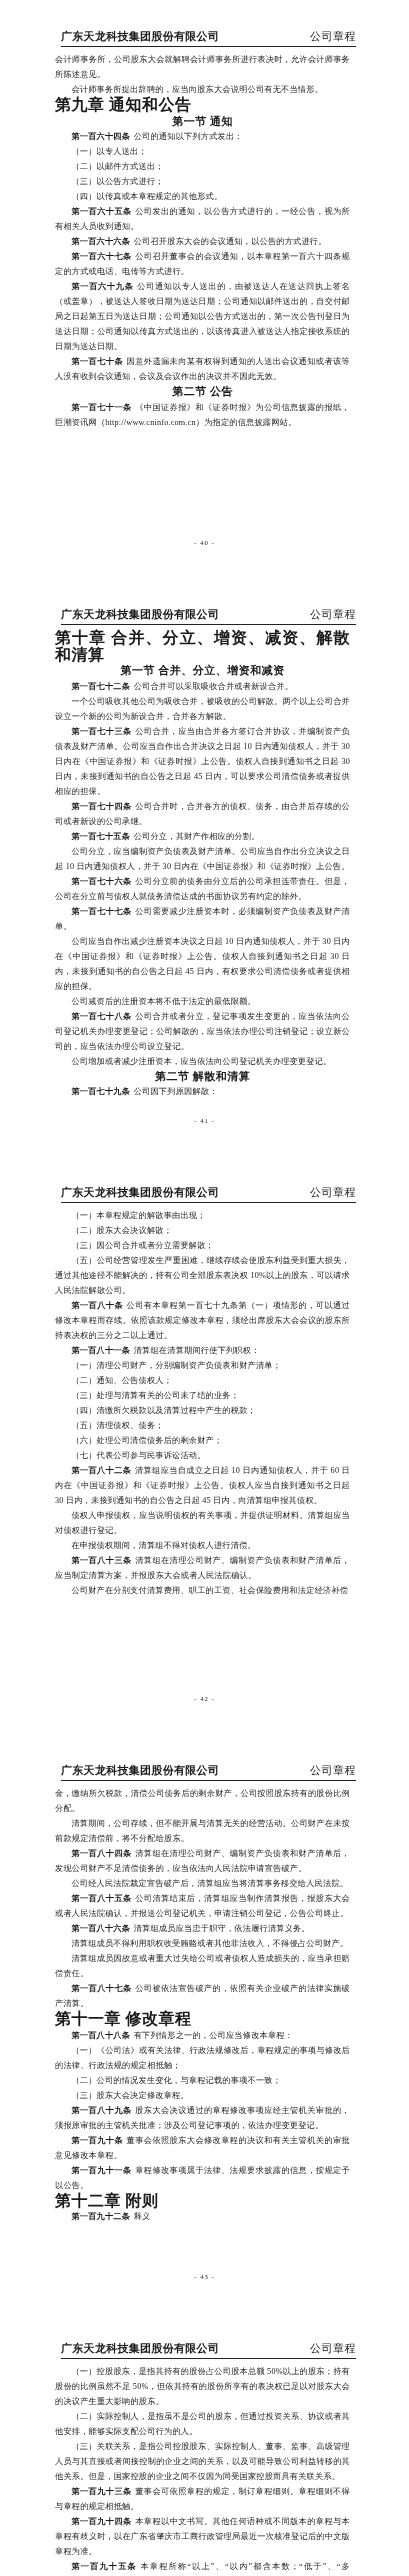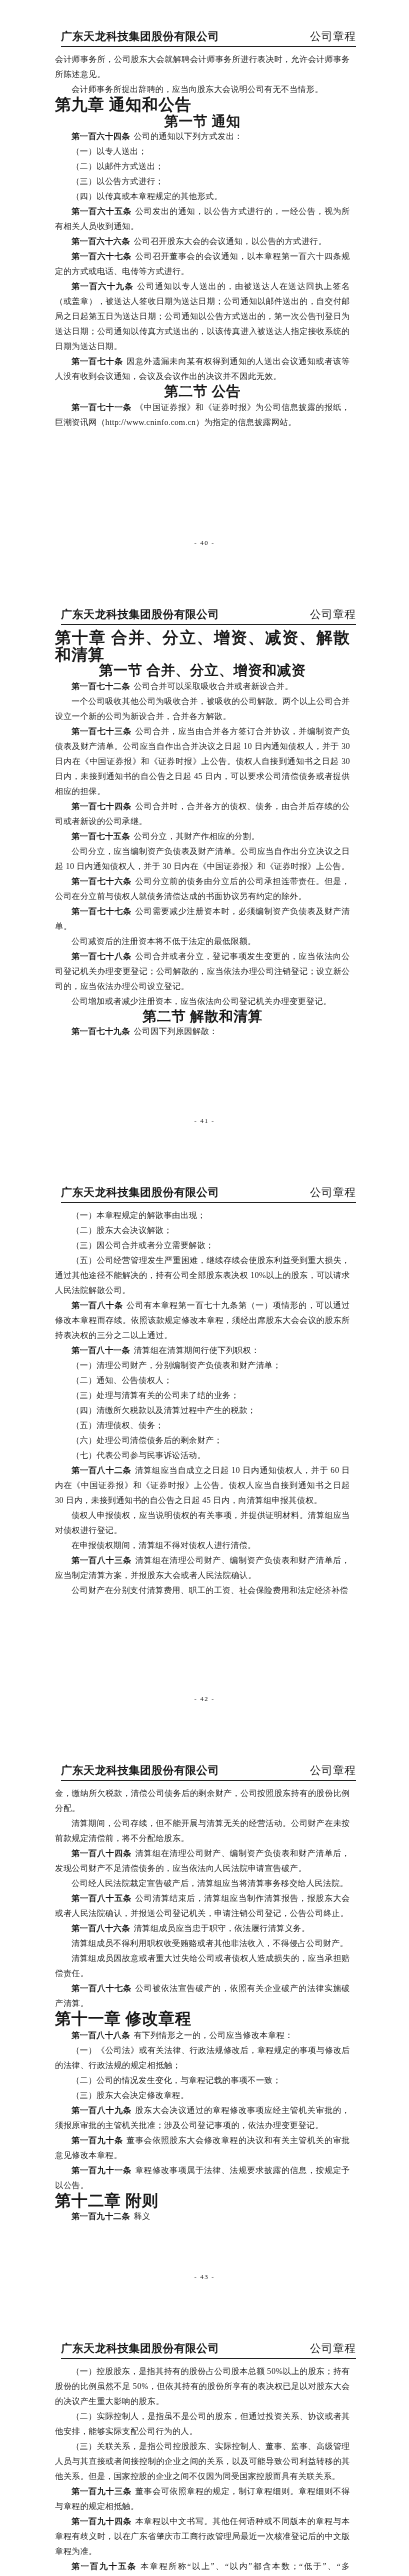--- a/index.html
+++ b/index.html
@@ -24,21 +24,21 @@
   .cont { text-indent:0; }
   .para, .item, .article, .note { text-indent:2em; }
   .article .prefix { font-weight:bold; margin-right:3.6px; }
   .chapter {
     text-indent:0; font-weight:bold;
     font-size:16px; line-height:16.5px; margin:7.2px 0 4.1px;
     letter-spacing:0.5px;
   }
   .section {
     text-indent:0; text-align:center; font-weight:bold;
-    font-size:14px; line-height:15.5px; margin:4.1px 0 8.2px;
+    font-size:11px; line-height:15.5px; margin:4.1px 0 8.2px;
     letter-spacing:0.5px;
   }
   .page-footer {
     position:absolute; bottom:32px; left:0; width:100%;
     text-align:center; font-size:6.7px; color:#222222; letter-spacing:1px;
   }
 </style>
 </head>
 <body>
 
@@ -77,20 +77,21 @@
         <p class="chapter">第十章 合并、分立、增资、减资、解散和清算</p>
         <p class="section">第一节 合并、分立、增资和减资</p>
         <p class="blk article"><span class="prefix">第一百七十二条</span><span>公司合并可以采取吸收合并或者新设合并。</span></p>
         <p class="blk para">一个公司吸收其他公司为吸收合并，被吸收的公司解散。两个以上公司合并设立一个新的公司为新设合并，合并各方解散。</p>
         <p class="blk article"><span class="prefix">第一百七十三条</span><span>公司合并，应当由合并各方签订合并协议，并编制资产负债表及财产清单。公司应当自作出合并决议之日起 10 日内通知债权人，并于 30 日内在《中国证券报》和《证券时报》上公告。债权人自接到通知书之日起 30 日内，未接到通知书的自公告之日起 45 日内，可以要求公司清偿债务或者提供相应的担保。</span></p>
         <p class="blk article"><span class="prefix">第一百七十四条</span><span>公司合并时，合并各方的债权、债务，由合并后存续的公司或者新设的公司承继。</span></p>
         <p class="blk article"><span class="prefix">第一百七十五条</span><span>公司分立，其财产作相应的分割。</span></p>
         <p class="blk para">公司分立，应当编制资产负债表及财产清单。公司应当自作出分立决议之日起 10 日内通知债权人，并于 30 日内在《中国证券报》和《证券时报》上公告。</p>
         <p class="blk article"><span class="prefix">第一百七十六条</span><span>公司分立前的债务由分立后的公司承担连带责任。但是，公司在分立前与债权人就债务清偿达成的书面协议另有约定的除外。</span></p>
         <p class="blk article"><span class="prefix">第一百七十七条</span><span>公司需要减少注册资本时，必须编制资产负债表及财产清单。</span></p>
+        <p class="blk para">公司应当自作出减少注册资本决议之日起 10 日内通知债权人，并于 30 日内在《中国证券报》和《证券时报》上公告。债权人自接到通知书之日起 30 日内，未接到通知书的自公告之日起 45 日内，有权要求公司清偿债务或者提供相应的担保。</p>
         <p class="blk para">公司减资后的注册资本将不低于法定的最低限额。</p>
         <p class="blk article"><span class="prefix">第一百七十八条</span><span>公司合并或者分立，登记事项发生变更的，应当依法向公司登记机关办理变更登记；公司解散的，应当依法办理公司注销登记；设立新公司的，应当依法办理公司设立登记。</span></p>
         <p class="blk para">公司增加或者减少注册资本，应当依法向公司登记机关办理变更登记。</p>
         <p class="section">第二节 解散和清算</p>
         <p class="blk article"><span class="prefix">第一百七十九条</span><span>公司因下列原因解散：</span></p>
       </div>
       <div class="page-footer">- 41 -</div>
     </div>
     <div class="page">
       <div class="page-header">

